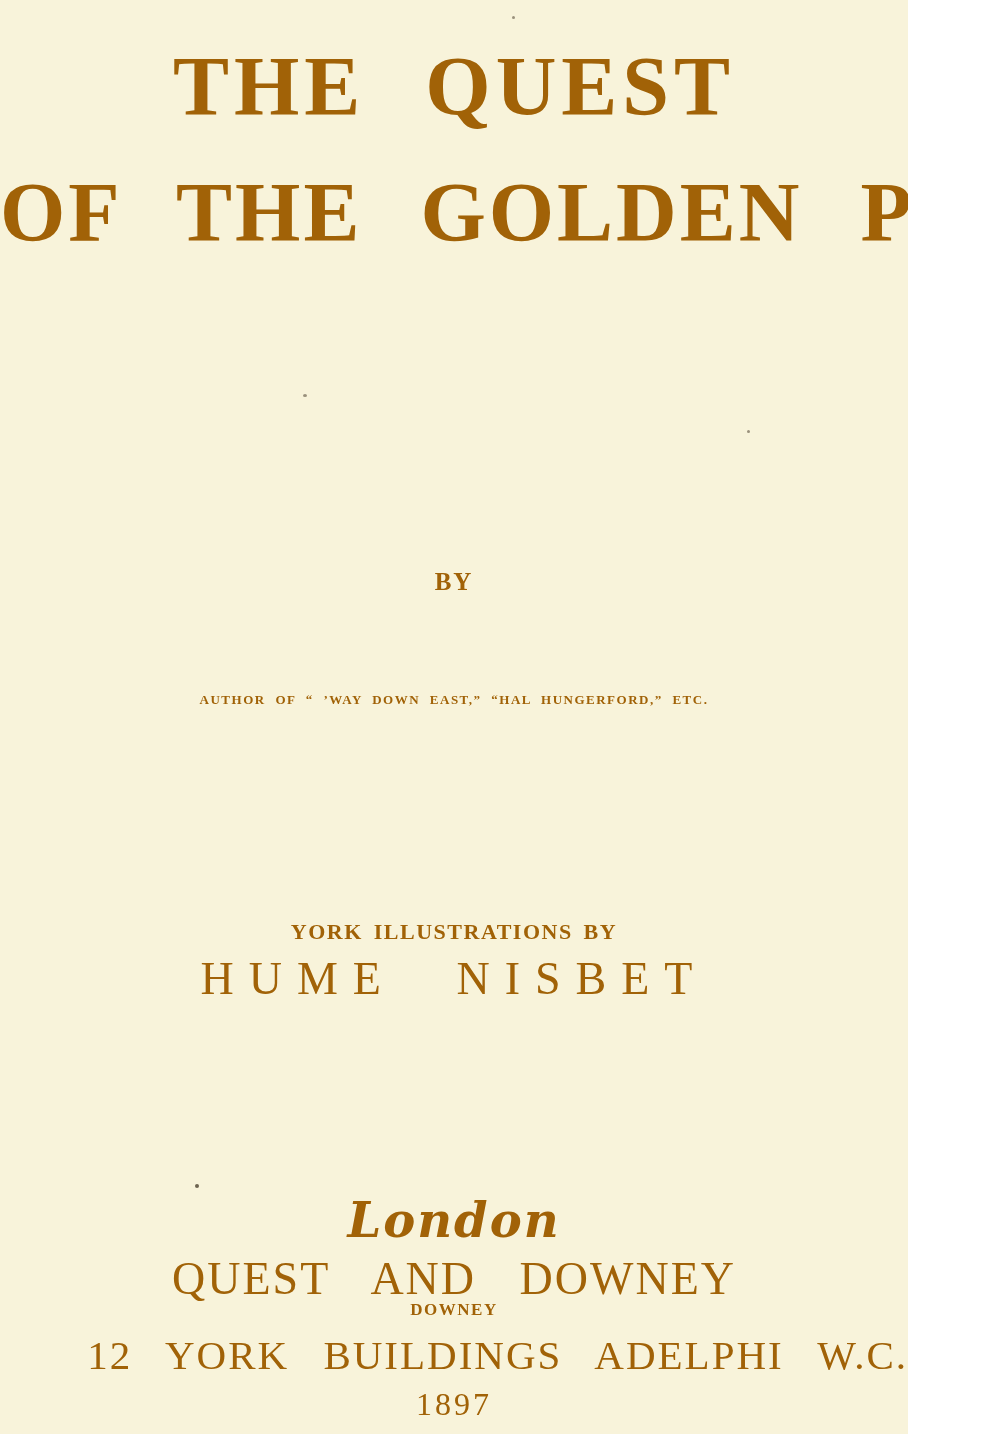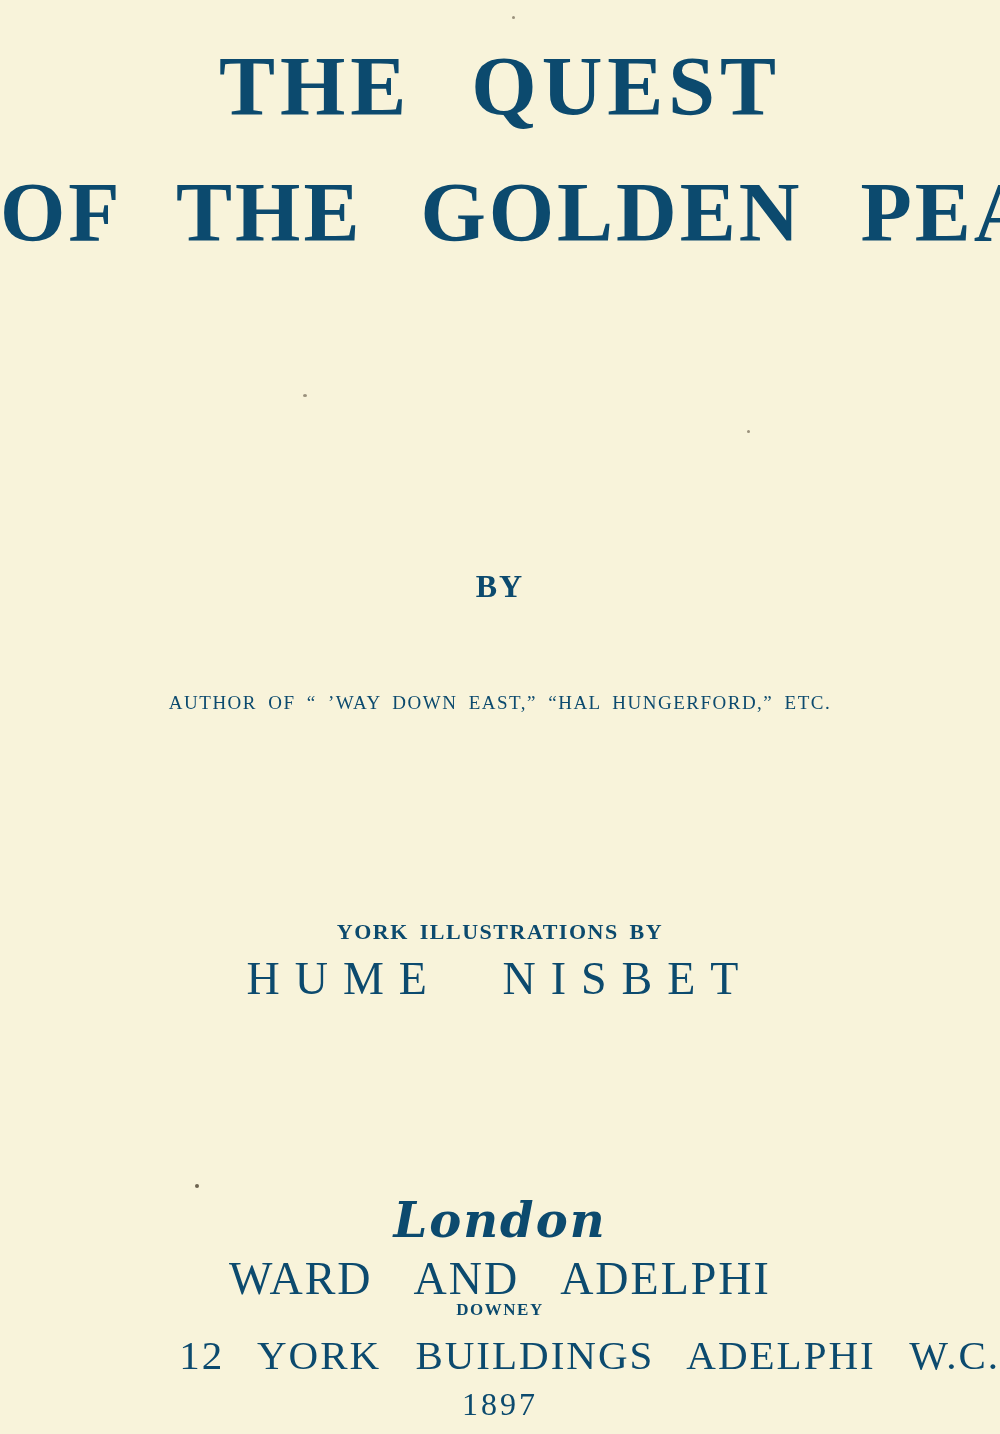--- a/index.html
+++ b/index.html
@@ -1,26 +1,26 @@
 <!DOCTYPE html>
 <html><head>
 <meta charset="utf-8">
 <style>
   html, body {
     margin: 0;
     padding: 0;
   }
   .page {
     position: relative;
-    width: 1000px;
+    width: 908px;
     height: 1434px;
     background: #f8f3da;
     overflow: hidden;
     font-family: "Liberation Serif", serif;
-    color: #0c4a6e;
+    color: #a16207;
   }
   .line {
     position: absolute;
     left: 0;
     right: 0;
     text-align: center;
     white-space: nowrap;
   }
   .title-1 {
     top: 38px;
@@ -31,35 +31,35 @@
   }
   .title-2 {
     top: 164px;
     font-size: 84px;
     font-weight: 600;
     letter-spacing: 3px;
     word-spacing: 34px;
   }
   .by-label {
     top: 568px;
-    font-size: 32px;
+    font-size: 25px;
     font-weight: 700;
     letter-spacing: 2px;
   }
   .author {
     top: 613px;
     font-size: 52px;
     font-weight: 500;
     letter-spacing: 3px;
     word-spacing: 22px;
   }
   .credits {
     top: 692px;
-    font-size: 19px;
-    font-weight: 400;
+    font-size: 13px;
+    font-weight: 700;
     letter-spacing: 1.5px;
     word-spacing: 5px;
   }
   .illus-label {
     top: 919px;
     font-size: 22px;
     font-weight: 700;
     letter-spacing: 1.5px;
     word-spacing: 4px;
   }
@@ -128,21 +128,21 @@
 
 
   <div class="line credits">AUTHOR OF “ ’WAY DOWN EAST,” “HAL HUNGERFORD,” ETC.</div>
 
   <div class="line illus-label">YORK ILLUSTRATIONS BY</div>
 
   <div class="line city">London</div>
 
   <div class="line illustrator">HUME NISBET</div>
 
-  <div class="line publisher">WARD AND ADELPHI</div>
+  <div class="line publisher">QUEST AND DOWNEY</div>
 
   <div class="line limited">DOWNEY</div>
 
   <div class="line address">12 YORK BUILDINGS ADELPHI W.C.</div>
 
   <div class="line year">1897</div>
 
   <span class="speck speck-1"></span>
   <span class="speck speck-2"></span>
   <span class="speck speck-3"></span>

